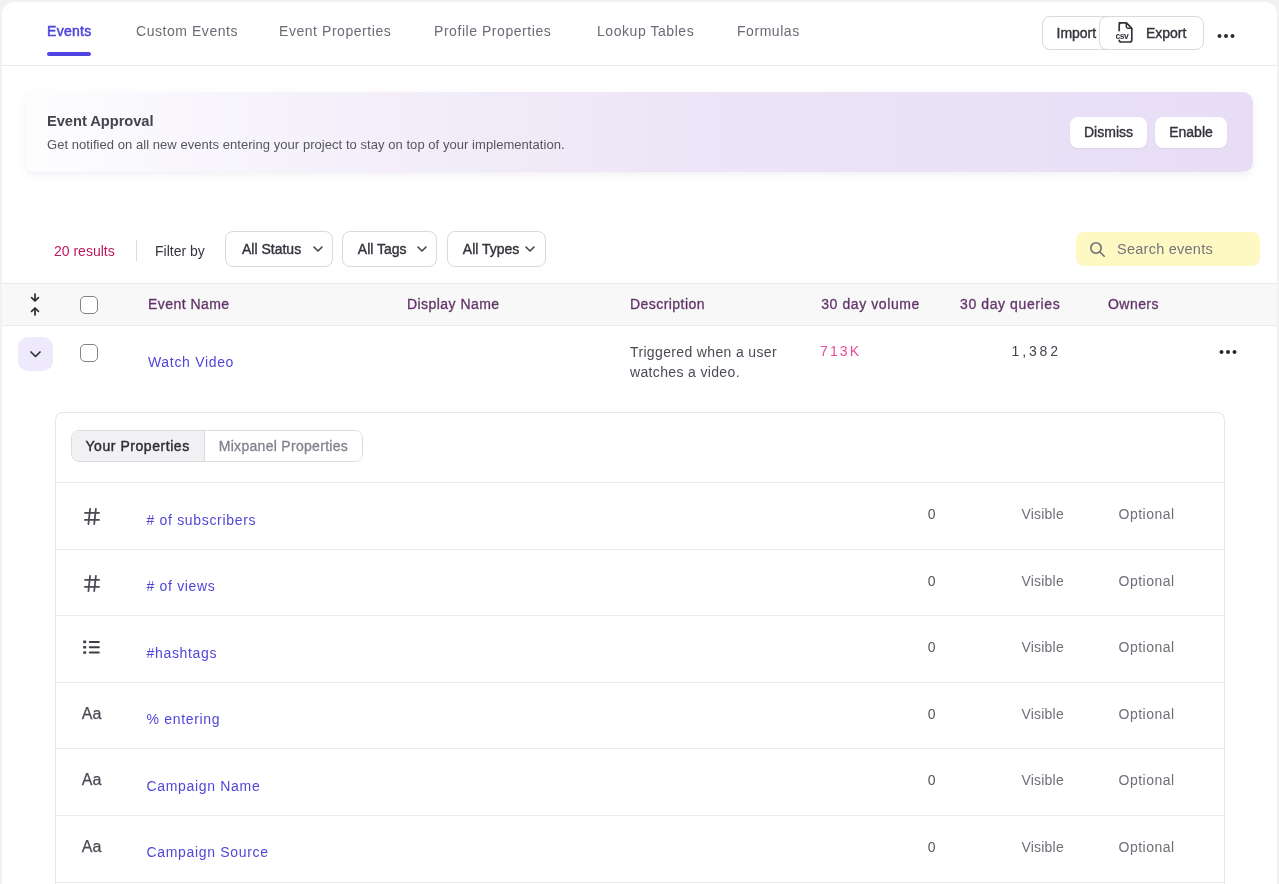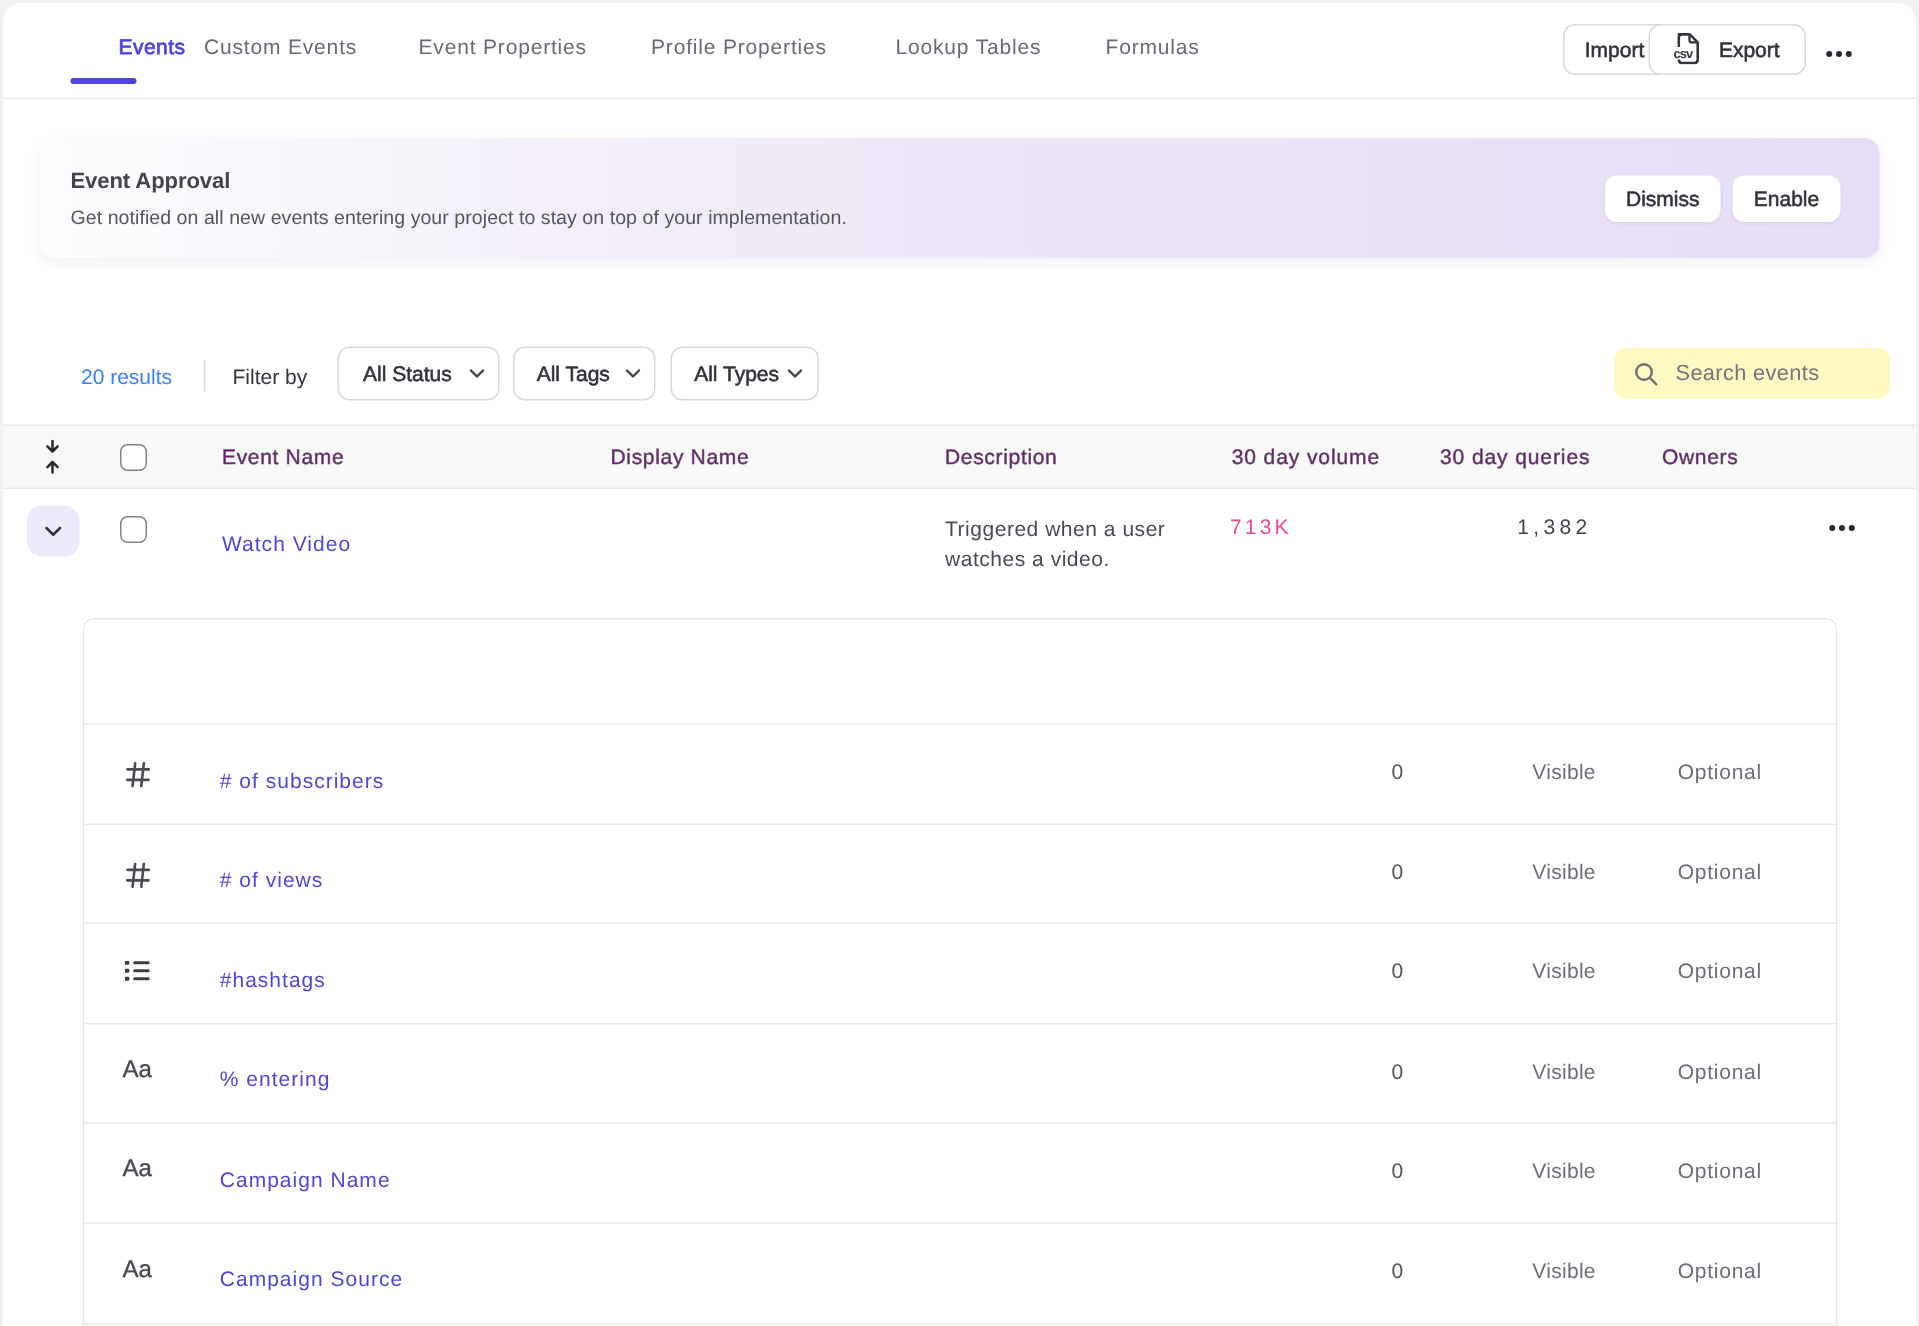--- a/index.html
+++ b/index.html
@@ -42,21 +42,21 @@
   .pname { position:absolute; left:91px; top:16.5px; font-size:14px; }
   .pzero { position:absolute; left:802px; top:23px; width:78px; text-align:right; font-size:14px; color:#55545e; }
   .pvis  { position:absolute; left:966px; top:23px; font-size:14px; color:#6f6e78; letter-spacing:.2px; }
   .popt  { position:absolute; left:1063px; top:23px; font-size:14px; color:#6f6e78; letter-spacing:.5px; }
 </style>
 </head>
 <body>
 <div class="card">
 
   <div class="tabs">
-    <span class="tab active" style="left:45px;margin-left:32px;">Events</span>
+    <span class="tab active" style="left:45px;">Events</span>
     <span class="tab" style="left:134px;">Custom Events</span>
     <span class="tab" style="left:277px;">Event Properties</span>
     <span class="tab" style="left:432px;">Profile Properties</span>
     <span class="tab" style="left:595px;text-align:center;">Lookup Tables</span>
     <span class="tab" style="left:735px;">Formulas</span>
     <div class="tab-underline"></div>
   </div>
 
   <div class="btn" style="left:1040px; top:13.5px; width:90px; height:34px; justify-content:space-between; padding:0 10px 0 13.5px;">Import
     <svg width="10" height="6" viewBox="0 0 10 6">
@@ -78,21 +78,21 @@
       <circle cx="15.5" cy="5" r="2" fill="#2c2b33"></circle>
   </svg>
 
   <div class="banner">
     <h3>Event Approval</h3>
     <p>Get notified on all new events entering your project to stay on top of your implementation.</p>
     <div class="bbtn" style="left:1044px; top:24.5px; width:77px; height:31.5px;">Dismiss</div>
     <div class="bbtn" style="left:1129px; top:24.5px; width:72px; height:31.5px;">Enable</div>
   </div>
 
-  <span class="abs" style="left:52px; top:241px; font-size:14px; color:#3b82f6;">20 results</span>
+  <span class="abs" style="left:52px; top:241px; font-size:14px; color:#be185d;">20 results</span>
   <div class="abs" style="left:134px; top:238px; width:1px; height:21px; background:#dcdcdf;"></div>
   <span class="abs" style="left:153px; top:241px; font-size:14px; color:#35343d;">Filter by</span>
   <div class="btn" style="left:223px; top:229px; width:108px; height:36px; justify-content:space-between; padding:0 9.5px 0 16px;">All Status
     <svg width="10" height="6" viewBox="0 0 10 6">
         <path d="M1 1l4 4 4-4" fill="none" stroke="#44434c" stroke-width="1.6" stroke-linecap="round" stroke-linejoin="round"></path>
       </svg>
   </div>
   <div class="btn" style="left:340.3px; top:229px; width:95px; height:36px; justify-content:space-between; padding:0 9px 0 14.5px;">All Tags
     <svg width="10" height="6" viewBox="0 0 10 6">
         <path d="M1 1l4 4 4-4" fill="none" stroke="#44434c" stroke-width="1.6" stroke-linecap="round" stroke-linejoin="round"></path>
@@ -135,20 +135,24 @@
   <span class="abs" style="left:628px; top:339.5px; font-size:14px; color:#4c4b55; line-height:20px; letter-spacing:.35px;">Triggered when a user<br>watches a video.</span>
   <span class="abs" style="left:818px; top:341px; width:100px; text-align:left; font-size:14px; color:#ec4899; letter-spacing:2.1px;">713K</span>
   <span class="abs" style="left:958px; top:340.5px; width:101px; text-align:right; font-size:14px; color:#45444e; letter-spacing:2.9px;">1,382</span>
   <svg class="abs" style="left:1217px; top:345px;" width="18" height="10" viewBox="0 0 18 10">
     <circle cx="2.5" cy="5" r="2" fill="#2c2b33"></circle>
       <circle cx="9" cy="5" r="2" fill="#2c2b33"></circle>
       <circle cx="15.5" cy="5" r="2" fill="#2c2b33"></circle>
   </svg>
 
   <div class="panel">
+    <div class="seg">
+      <div class="on">Your Properties</div>
+      <div class="off">Mixpanel Properties</div>
+    </div>
     <div class="prow" style="top:69px;">
       <div class="picon">
           <svg width="16" height="17" viewBox="0 0 16 17">
           <path d="M1 4.9h14.2M0.8 11.9h14.2M6.1 0.9L4.4 16.1M11.9 0.9L10.2 16.1" fill="none" stroke="#4b4a54" stroke-width="1.75" stroke-linecap="round"></path>
         </svg>
         </div>
       <span class="pname link"># of subscribers</span>
       <span class="pzero">0</span>
         <span class="pvis">Visible</span>
         <span class="popt">Optional</span>

